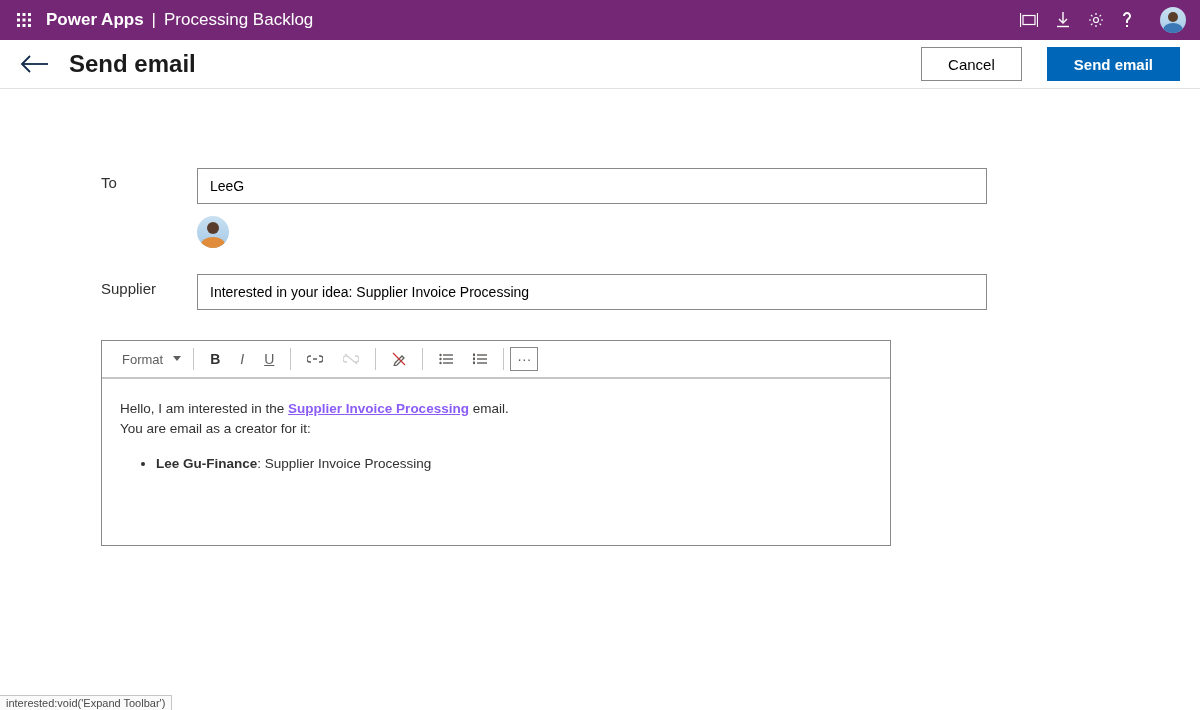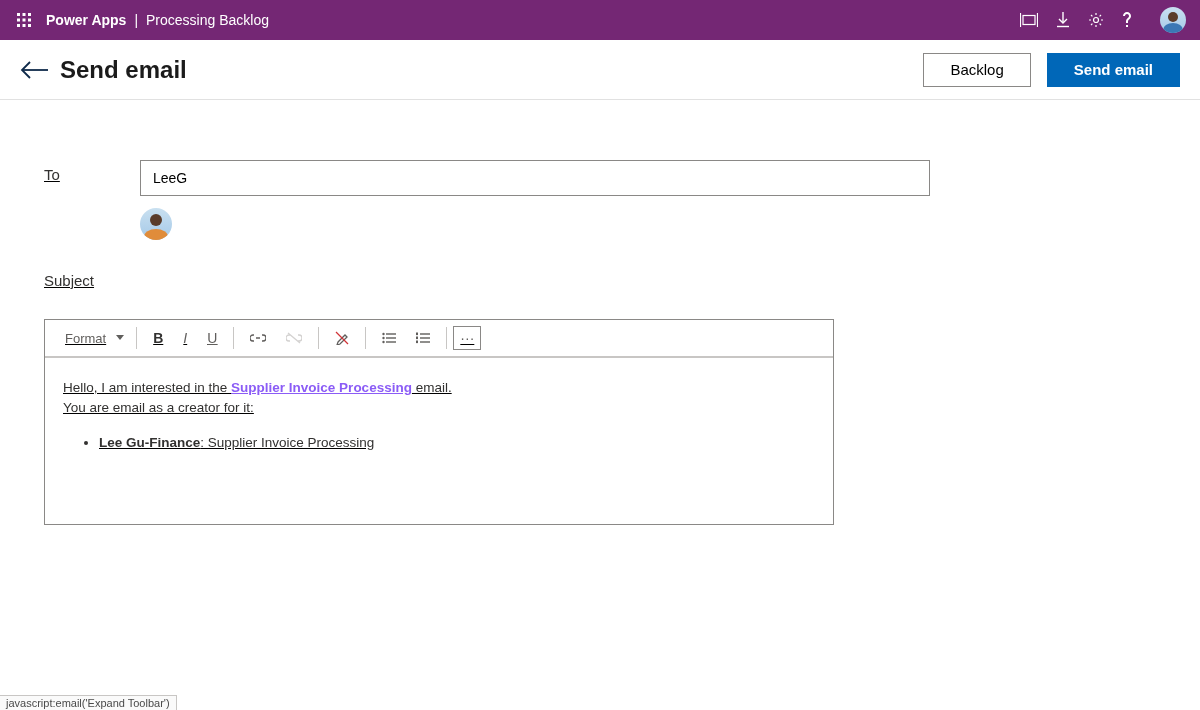--- a/index.html
+++ b/index.html
@@ -6,56 +6,56 @@
   html, body { width: 1200px; height: 710px; font-family: "Segoe UI", Arial, sans-serif; background: #fff; overflow: hidden; }
 
   
   .appbar {
     height: 40px;
     background: #742774;
     color: #fff;
     display: flex;
     align-items: center;
     padding: 0 8px;
-    font-size: 14px;
+    font-size: 17px;
   }
   .appbar .waffle { width: 32px; display:flex; align-items:center; justify-content:center; cursor:pointer; }
   .appbar .brand { font-weight: 600; padding-left: 6px; }
   .appbar .sep { padding: 0 8px; }
   .appbar .appname { }
   .appbar .spacer { flex: 1; }
   .appbar .icons { display: flex; align-items: center; gap: 18px; padding-right: 6px; }
   .appbar .icons .ico { cursor: pointer; display:flex; align-items:center; }
   .appbar .avatar { width: 26px; height: 26px; border-radius: 50%; background: linear-gradient(#c9e0f0,#a5c9e8); margin-left: 10px; cursor:pointer; position:relative; overflow:hidden; }
   .appbar .avatar::after{ content:""; position:absolute; top:5px; left:8px; width:10px; height:10px; border-radius:50%; background:#5a3c2a; }
   .appbar .avatar::before{ content:""; position:absolute; bottom:-4px; left:3px; width:20px; height:14px; border-radius:50% 50% 0 0; background:#3b78b5; }
 
   
   .pagehead {
-    height: 60px;
+    height: 49px;
     display: flex;
     align-items: center;
     padding: 0 20px;
     border-bottom: 1px solid #e1e1e1;
+    gap: 9px;
   }
   .pagehead .back { width: 40px; cursor:pointer; color:#0f2a4a; }
   .pagehead h1 { font-size: 24px; font-weight: 600; color:#1b1b1b; }
   .pagehead .spacer { flex:1; }
   .btn { height: 34px; padding: 0 26px; font-size: 15px; border: 1px solid #8a8886; background:#fff; cursor:pointer; display:inline-flex; align-items:center; justify-content:center; }
   .btn.primary { background:#0067b8; border-color:#0067b8; color:#fff; font-weight:600; }
   .btn + .btn { margin-left: 16px; }
 
   
   .form {
     position: absolute;
-    top: 160px;
+    top: 168px;
     left: 0;
     width: 1200px;
-    padding-left: 44px;
-    text-decoration: underline;
+    padding-left: 101px;
   }
   .row { display:flex; margin-bottom: 30px; }
   .row.to { margin-bottom: 12px; }
   .row.chiprow { margin-bottom: 26px; }
   .lbl { width: 96px; font-size: 15px; color:#323130; padding-top: 6px; }
   .field { width: 790px; border-radius: 11px; }
   .input {
     width: 100%;
     height: 36px;
     border: 1px solid #8a8886;
@@ -168,42 +168,45 @@
 
 <div class="pagehead">
   <div class="back">
     <svg width="30" height="20" viewBox="0 0 30 20" fill="none" stroke="#0f2a4a" stroke-width="1.8">
         <line x1="2" y1="10" x2="28" y2="10"></line>
         <polyline points="10,2 2,10 10,18"></polyline>
       </svg>
   </div>
   <h1>Send email</h1>
   <div class="spacer"></div>
-  <button class="btn">Backlog</button>
+  <button class="btn">Cancel</button>
   <button class="btn primary">Send email</button>
 </div>
 
 <div class="form">
 
   <div class="row to">
     <div class="lbl">To</div>
     <div class="field">
       <input class="input" value="LeeG" style="">
     </div>
   </div>
 
   <div class="row chiprow">
     <div class="lbl"></div>
     <div class="field">
       <div class="chip"></div>
     </div>
   </div>
 
   <div class="row">
-    <div class="lbl">Subject</div>
+    <div class="lbl">Supplier</div>
+    <div class="field">
+      <input class="input" value="Interested in your idea: Supplier Invoice Processing" style="">
+    </div>
   </div>
 
   <div class="row">
     <div class="rte">
       <div class="rte-toolbar">
         <div class="tbitem format">Format</div>
         <div class="divider"></div>
         <div class="tbitem bold">B</div>
         <div class="tbitem italic">I</div>
         <div class="tbitem underline">U</div>
@@ -256,13 +259,13 @@
         <div>You are email as a creator for it:</div>
         <ul>
           <li><strong>Lee Gu-Finance</strong><span>: Supplier Invoice Processing</span></li>
         </ul>
       </div>
     </div>
   </div>
 
 </div>
 
-<div class="statusbar">javascript:email('Expand Toolbar')</div>
+<div class="statusbar">interested:void('Expand Toolbar')</div>
 
 </body></html>

